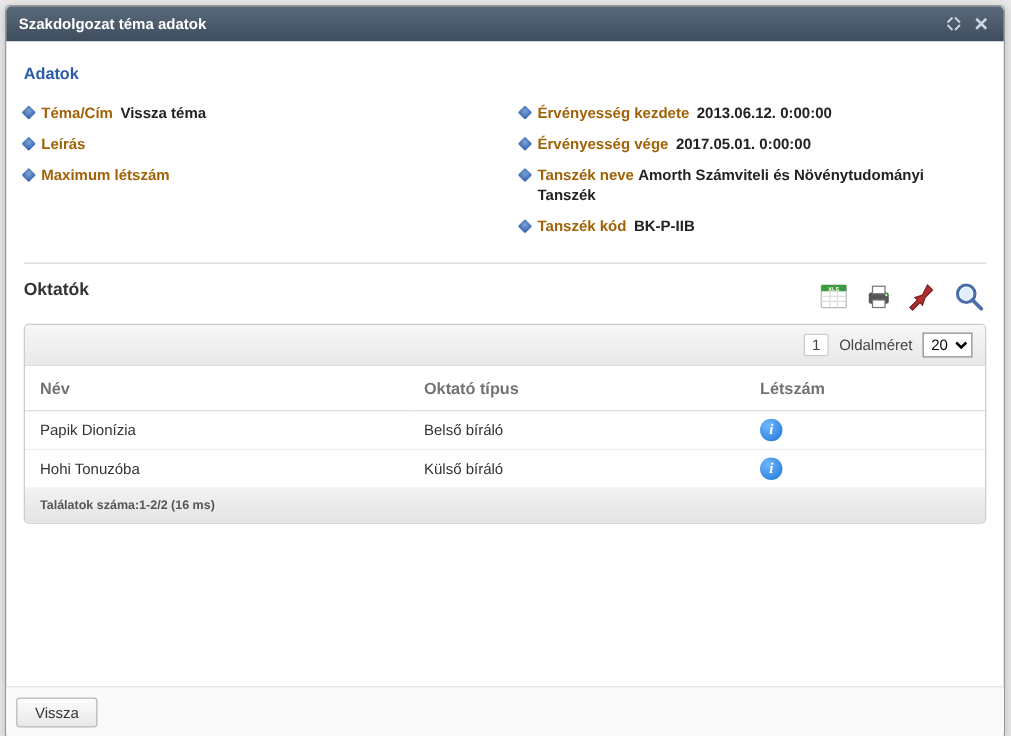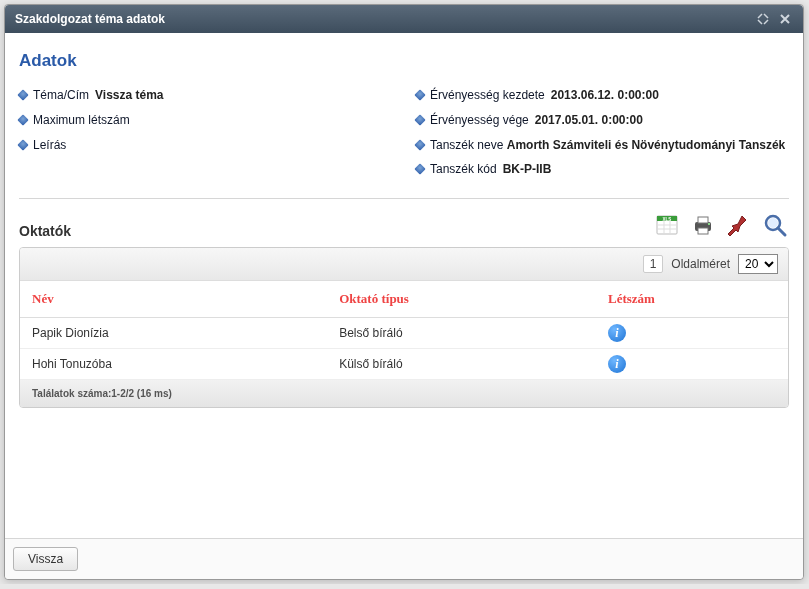--- a/index.html
+++ b/index.html
@@ -29,51 +29,51 @@
     .dialog-header-icons { display: flex; gap: 6px; }
     .dialog-header-icons span {
       width: 16px; height: 16px;
       display: inline-flex; align-items: center; justify-content: center;
       color: #cfd6dd; font-size: 13px; cursor: pointer;
     }
     .dialog-body { padding: 10px 14px; }
     .section-title {
       color: #2a5aa8;
       font-weight: bold;
-      font-size: 17px;
+      font-size: 13px;
       margin: 8px 0 12px 0;
     }
     .cols { display: flex; gap: 24px; }
     .col { flex: 1; }
     .field {
       display: flex;
       align-items: flex-start;
       gap: 6px;
       padding: 4px 0;
       color: #333;
       line-height: 1.4;
     }
     .bullet {
       width: 8px; height: 8px;
       margin-top: 4px;
       flex-shrink: 0;
       background: radial-gradient(circle at 40% 40%, #7aa3d6, #2a5aa8);
       border-radius: 1px;
       transform: rotate(45deg);
     }
-    .field-label { color: #0f172a; }
+    .field-label { color: #a16207; font-weight: bold; }
     .field-value { font-weight: bold; color: #222; }
     .hr {
       border: none;
       border-top: 1px solid #d6d6d6;
       margin: 16px 0 8px 0;
     }
     .oktatok-header {
       display: flex;
-      align-items: flex-end;
+      align-items: flex-start;
       justify-content: space-between;
       padding: 4px 0 8px 0;
     }
     .oktatok-title { font-weight: bold; font-size: 14px; color: #333; }
     .toolbar { display: flex; gap: 8px; align-items: center; }
     .tool-icon {
       width: 28px; height: 28px;
       display: inline-flex; align-items: center; justify-content: center;
       cursor: pointer;
     }
@@ -104,27 +104,26 @@
       background: #fff;
       padding: 1px 2px;
       font-size: 12px;
     }
     table.grid {
       width: 100%;
       border-collapse: collapse;
     }
     table.grid th {
       text-align: left;
-      color: #ef4444;
+      color: #737373;
       font-weight: bold;
       font-size: 13px;
       padding: 10px 12px;
       border-bottom: 1px solid #ddd;
       background: #fff;
-      font-family: Liberation Serif, serif;
     }
     table.grid td {
       padding: 6px 12px;
       border-bottom: 1px solid #eee;
       color: #333;
     }
     .info-badge {
       display: inline-flex;
       width: 18px; height: 18px;
       border-radius: 50%;
@@ -187,26 +186,26 @@
 
     <div class="cols">
       <div class="col">
         <div class="field">
             <span class="bullet"></span>
             <span class="field-label">Téma/Cím</span> 
             <span class="field-value">Vissza téma</span>
           </div>
         <div class="field">
             <span class="bullet"></span>
+            <span class="field-label">Leírás</span> 
+            <span class="field-value"></span>
+          </div>
+        <div class="field">
+            <span class="bullet"></span>
             <span class="field-label">Maximum létszám</span> 
-            <span class="field-value"></span>
-          </div>
-        <div class="field">
-            <span class="bullet"></span>
-            <span class="field-label">Leírás</span> 
             <span class="field-value"></span>
           </div>
       </div>
       <div class="col">
         <div class="field">
             <span class="bullet"></span>
             <span class="field-label">Érvényesség kezdete</span> 
             <span class="field-value">2013.06.12. 0:00:00</span>
           </div>
         <div class="field">

